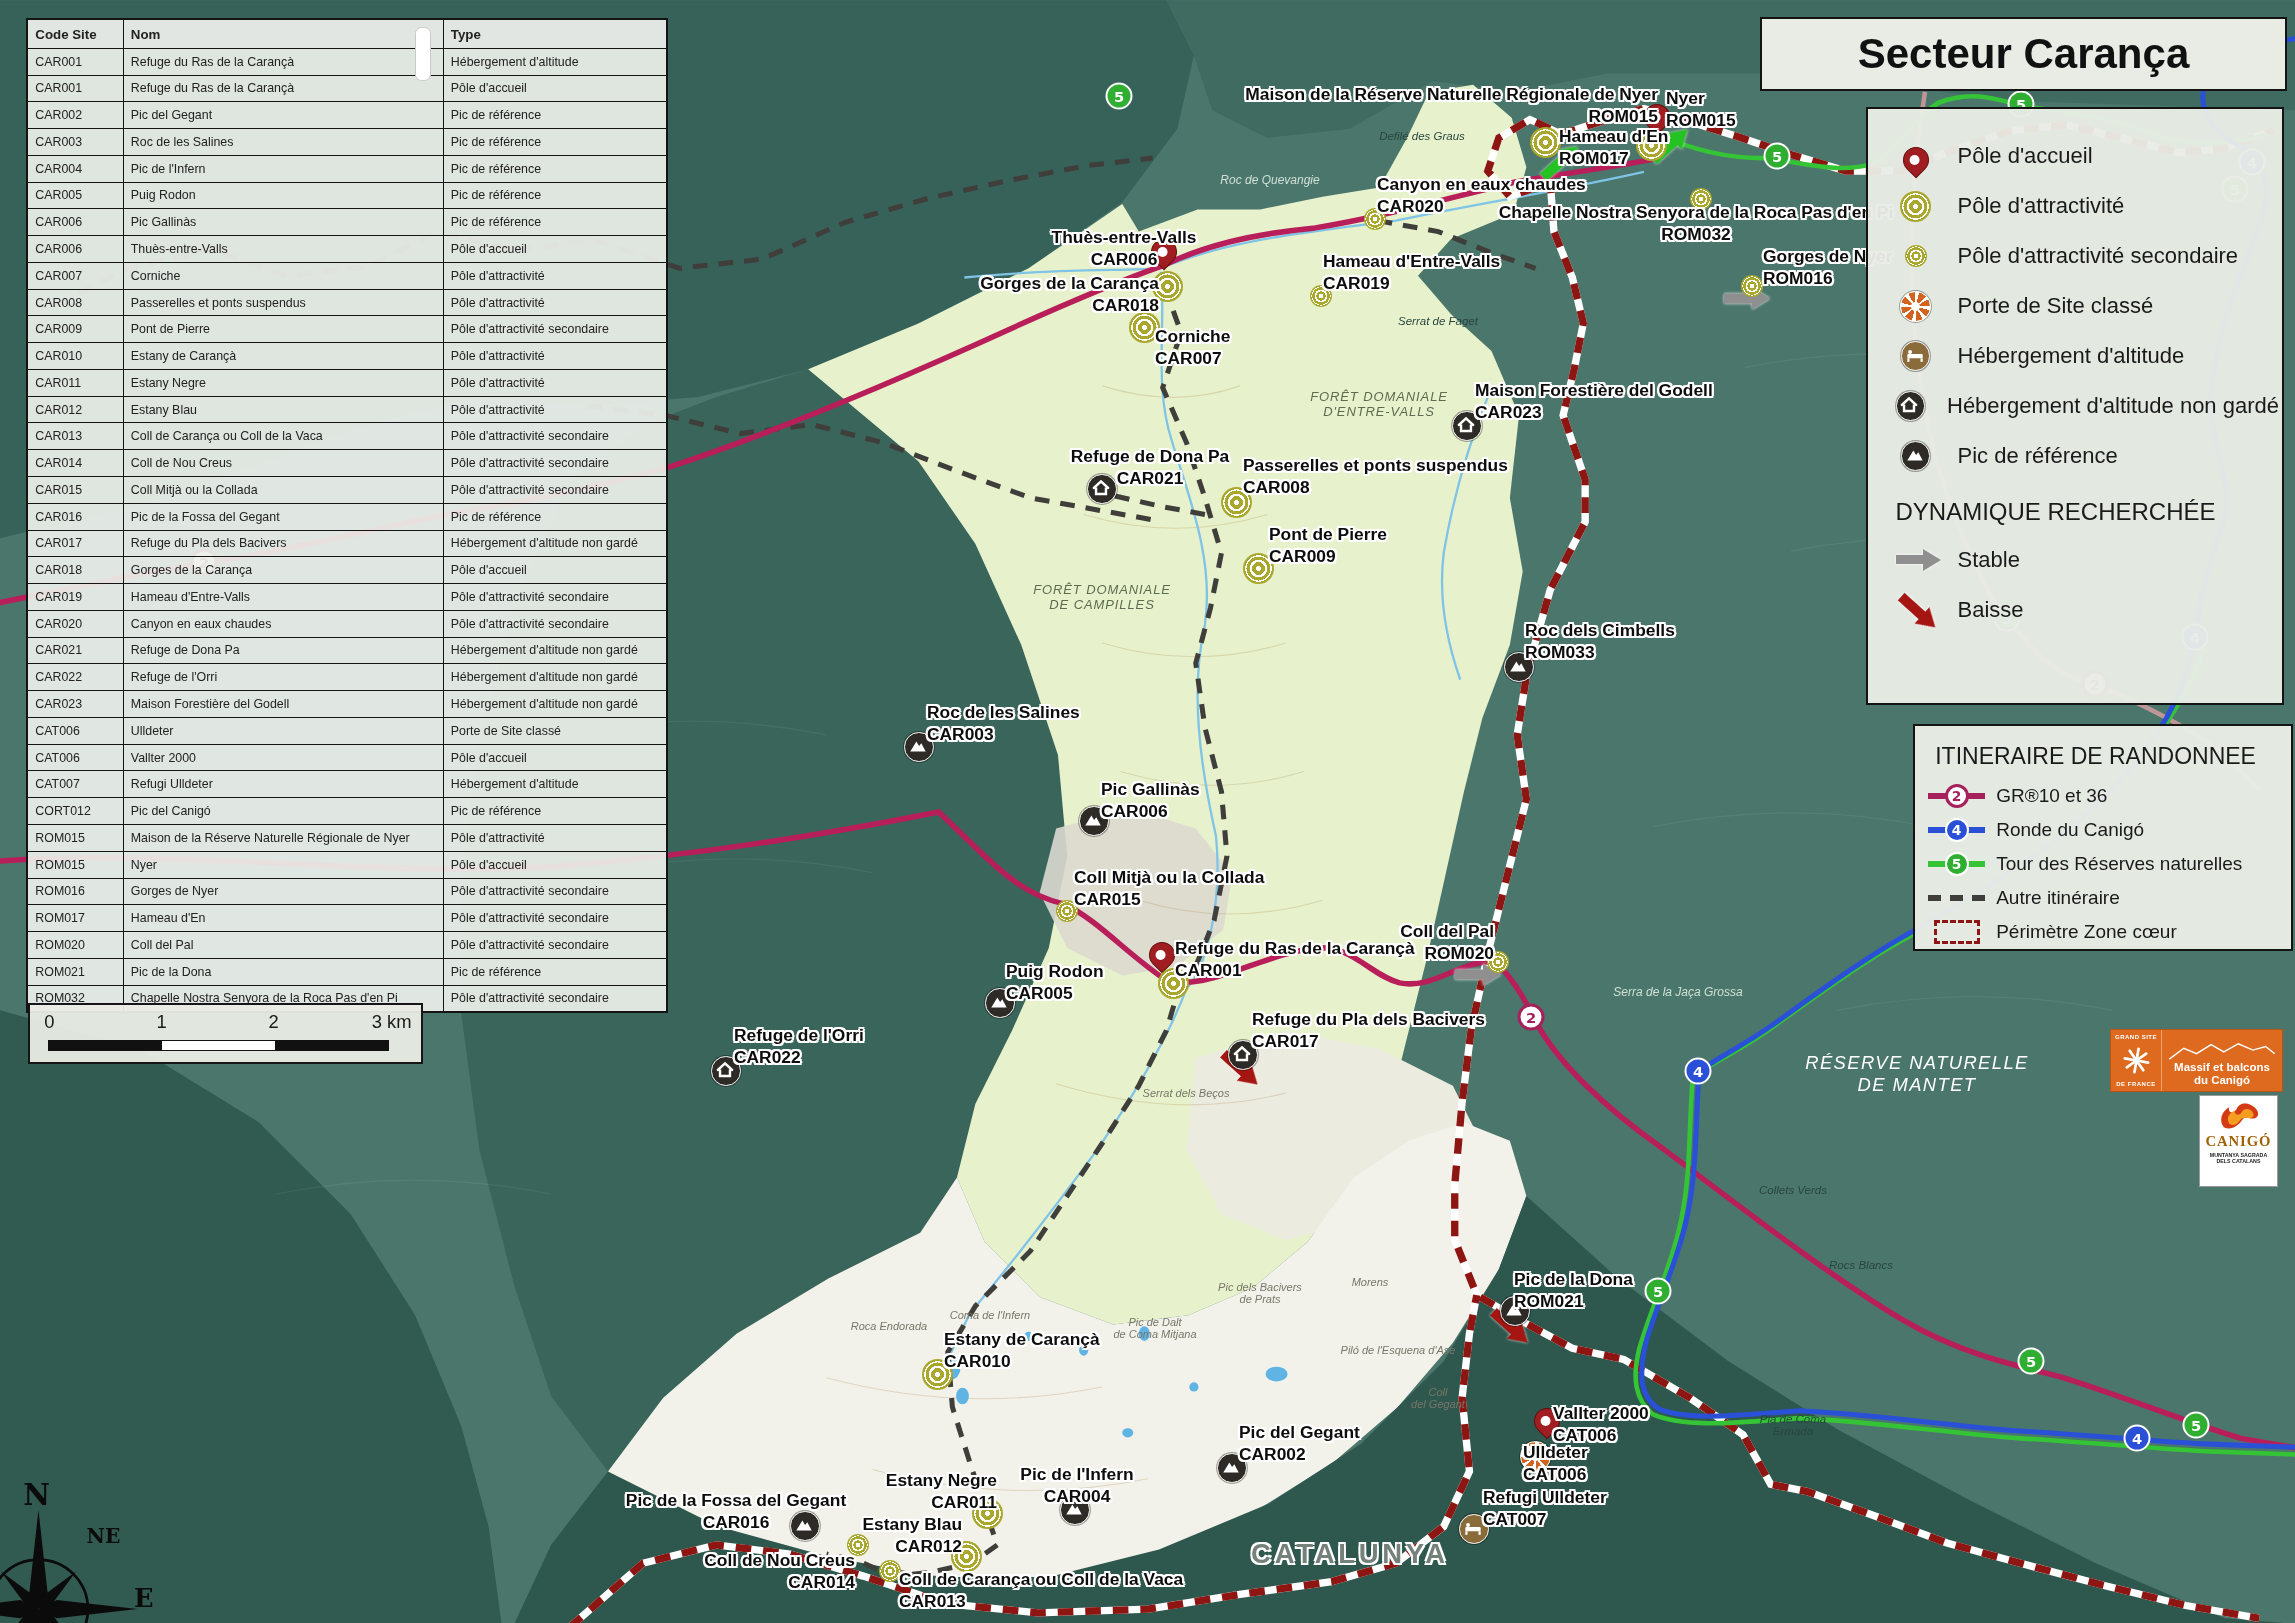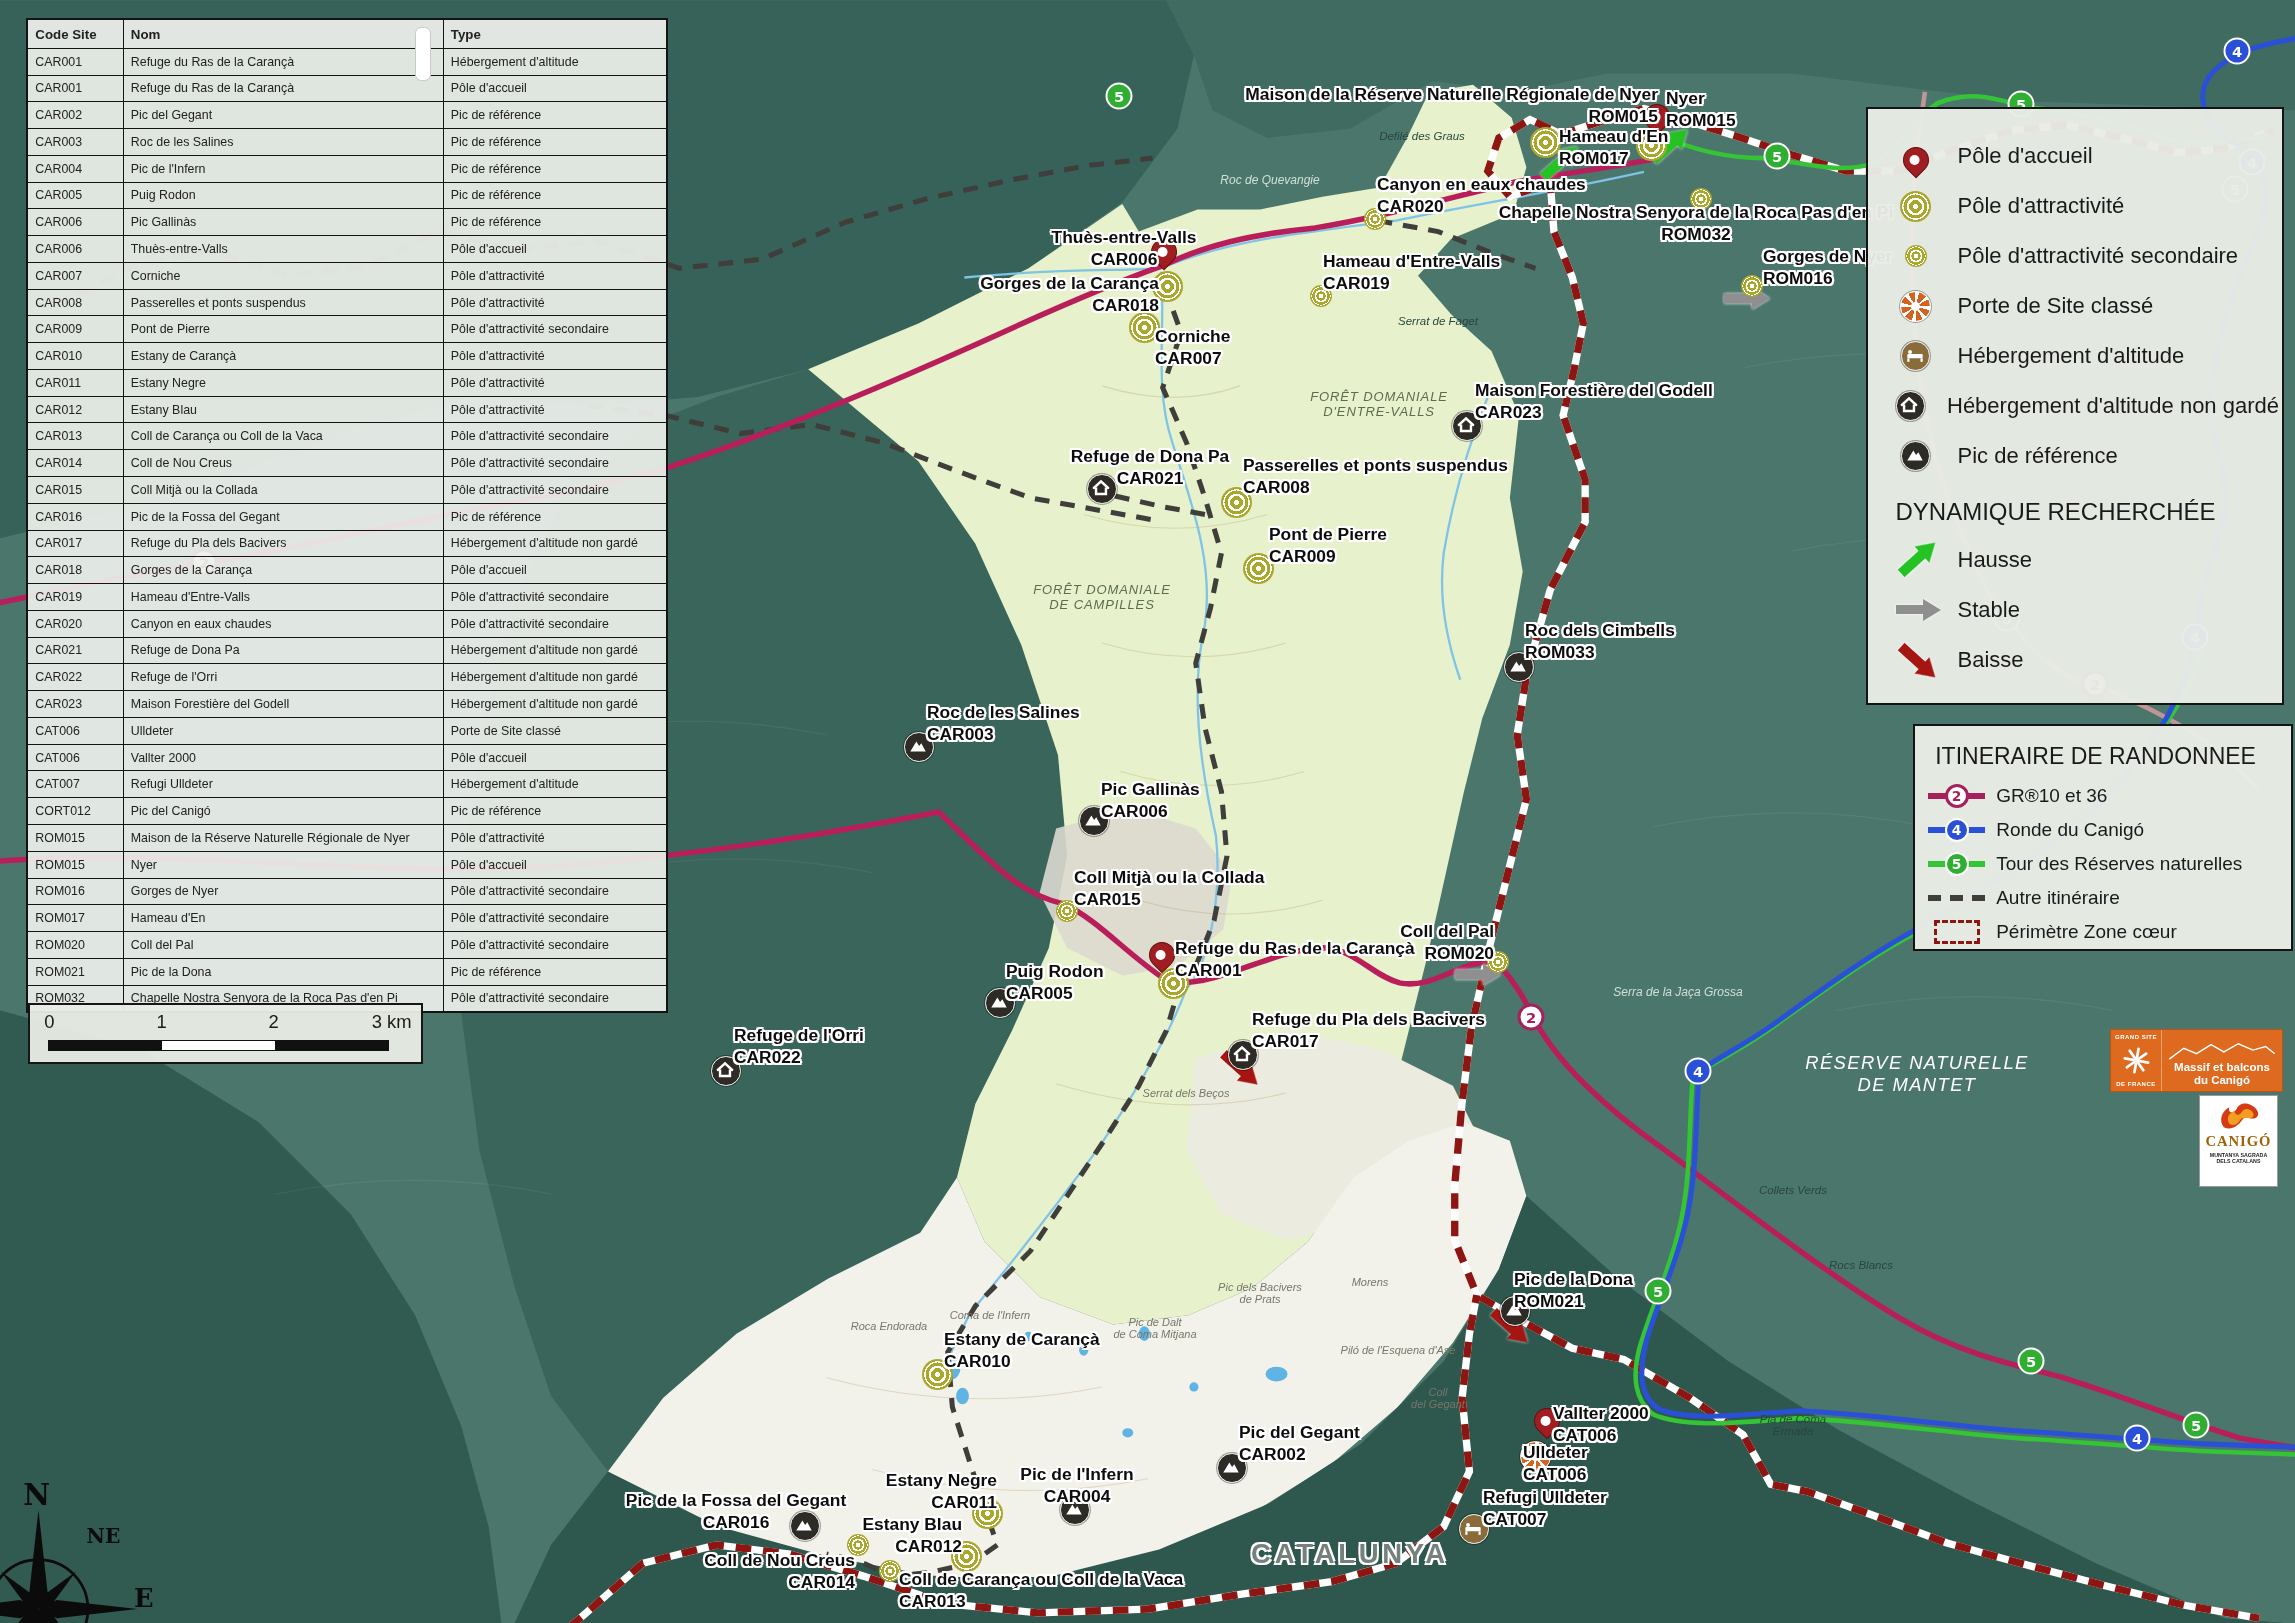--- a/index.html
+++ b/index.html
@@ -794,20 +794,23 @@
       <polygon points="42,86 49,132 42,144 35,132" transform="rotate(45 42 144)"></polygon>
       <polygon points="42,86 49,132 42,144 35,132" transform="rotate(135 42 144)"></polygon>
       <polygon points="42,86 49,132 42,144 35,132" transform="rotate(225 42 144)"></polygon>
       <polygon points="42,86 49,132 42,144 35,132" transform="rotate(315 42 144)"></polygon>
     </g>
     <text x="40" y="30" font-family="DejaVu Serif, serif" font-size="32" font-weight="bold" fill="#0b0b0b" text-anchor="middle">N</text>
     <text x="113" y="72" font-family="DejaVu Serif, serif" font-size="22" font-weight="bold" fill="#0b0b0b" text-anchor="middle">NE</text>
     <text x="157" y="142" font-family="DejaVu Serif, serif" font-size="28" font-weight="bold" fill="#0b0b0b" text-anchor="middle">E</text>
   </svg>
 
+  <div class="title-box">
+    <span>Secteur Carança</span>
+  </div>
 
   <div class="legend1">
     <div>
         <div class="leg-item">
     <span class="leg-ic">
             <span class="pin"></span>
           </span>
     <span class="leg-lb">Pôle d'accueil</span>
   </div>
         <div class="leg-item">
@@ -858,29 +861,20 @@
               <svg width="22" height="22" viewBox="0 0 20 20">
                 <path d="M3 15 L8.5 6 L11 10 L13 7.5 L17 15 Z" fill="#fff"></path>
               </svg>
             </span>
           </span>
     <span class="leg-lb">Pic de référence</span>
   </div>
       </div>
     <div class="lg-title dynt">DYNAMIQUE RECHERCHÉE</div>
     <div>
-        <div class="leg-item">
-    <span class="leg-ic">
-            <span class="arrow hausse">
-              <i></i>
-              <b></b>
-            </span>
-          </span>
-    <span class="leg-lb">Hausse</span>
-  </div>
         <div class="leg-item">
     <span class="leg-ic">
             <span class="arrow stable">
               <i></i>
               <b></b>
             </span>
           </span>
     <span class="leg-lb">Stable</span>
   </div>
         <div class="leg-item">

